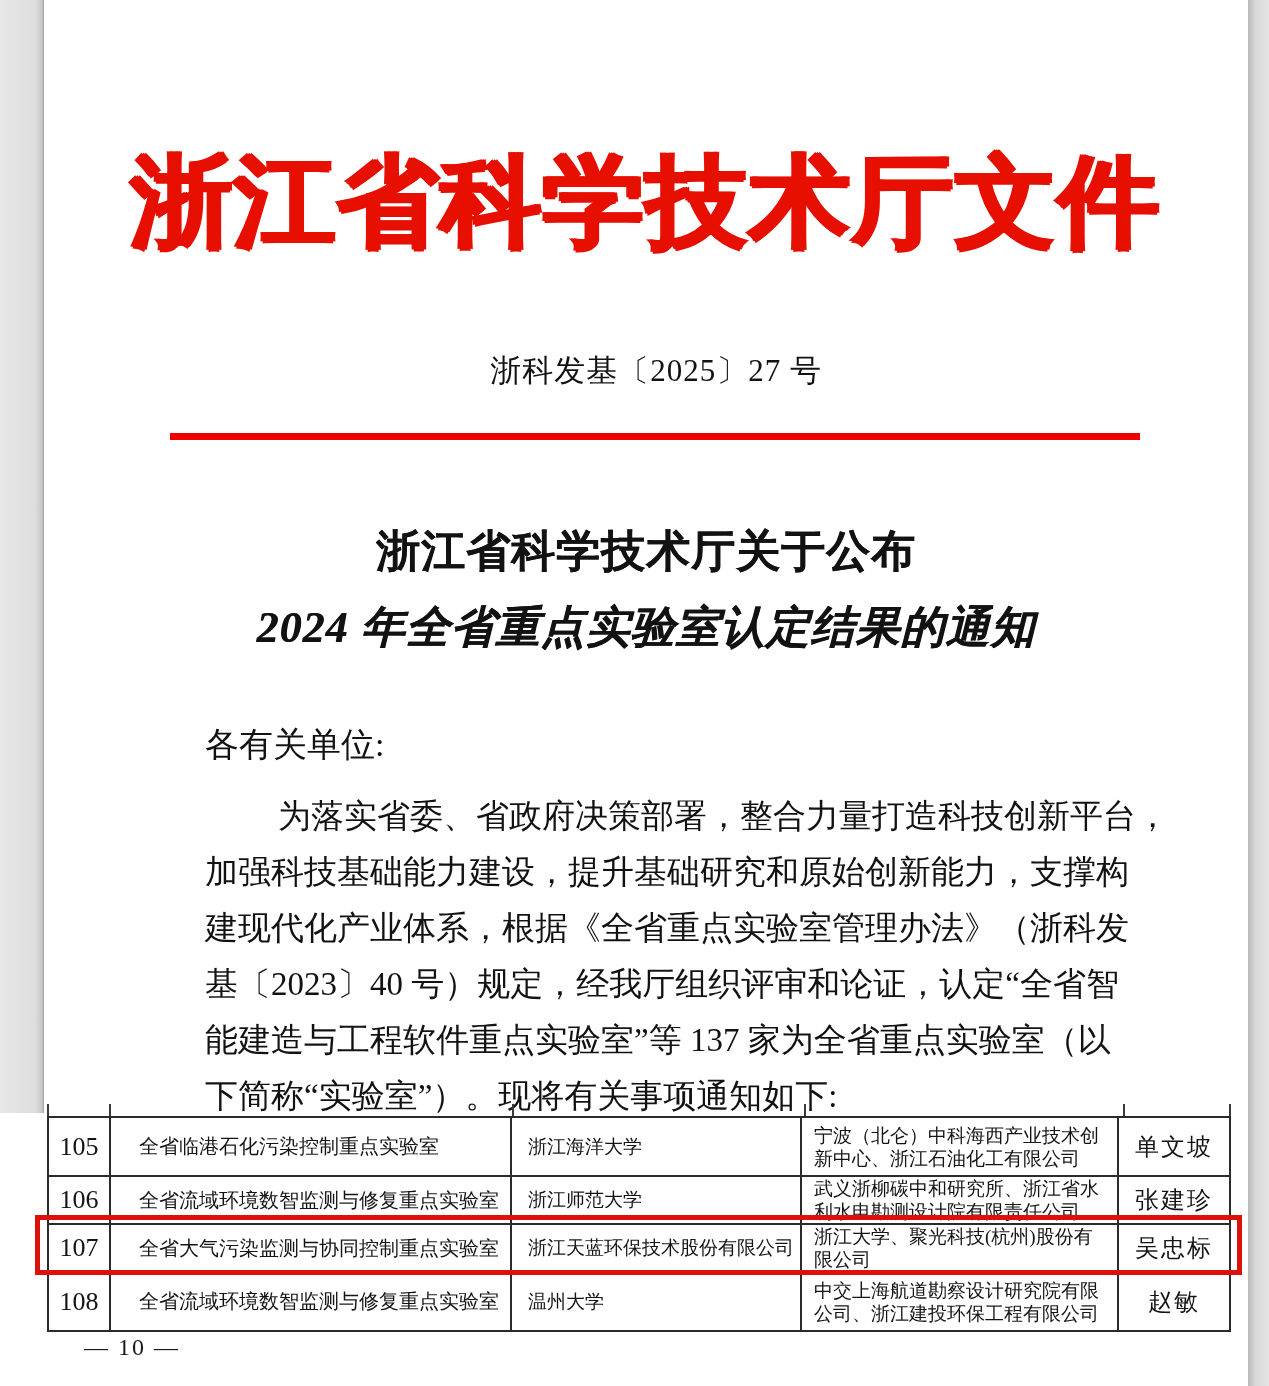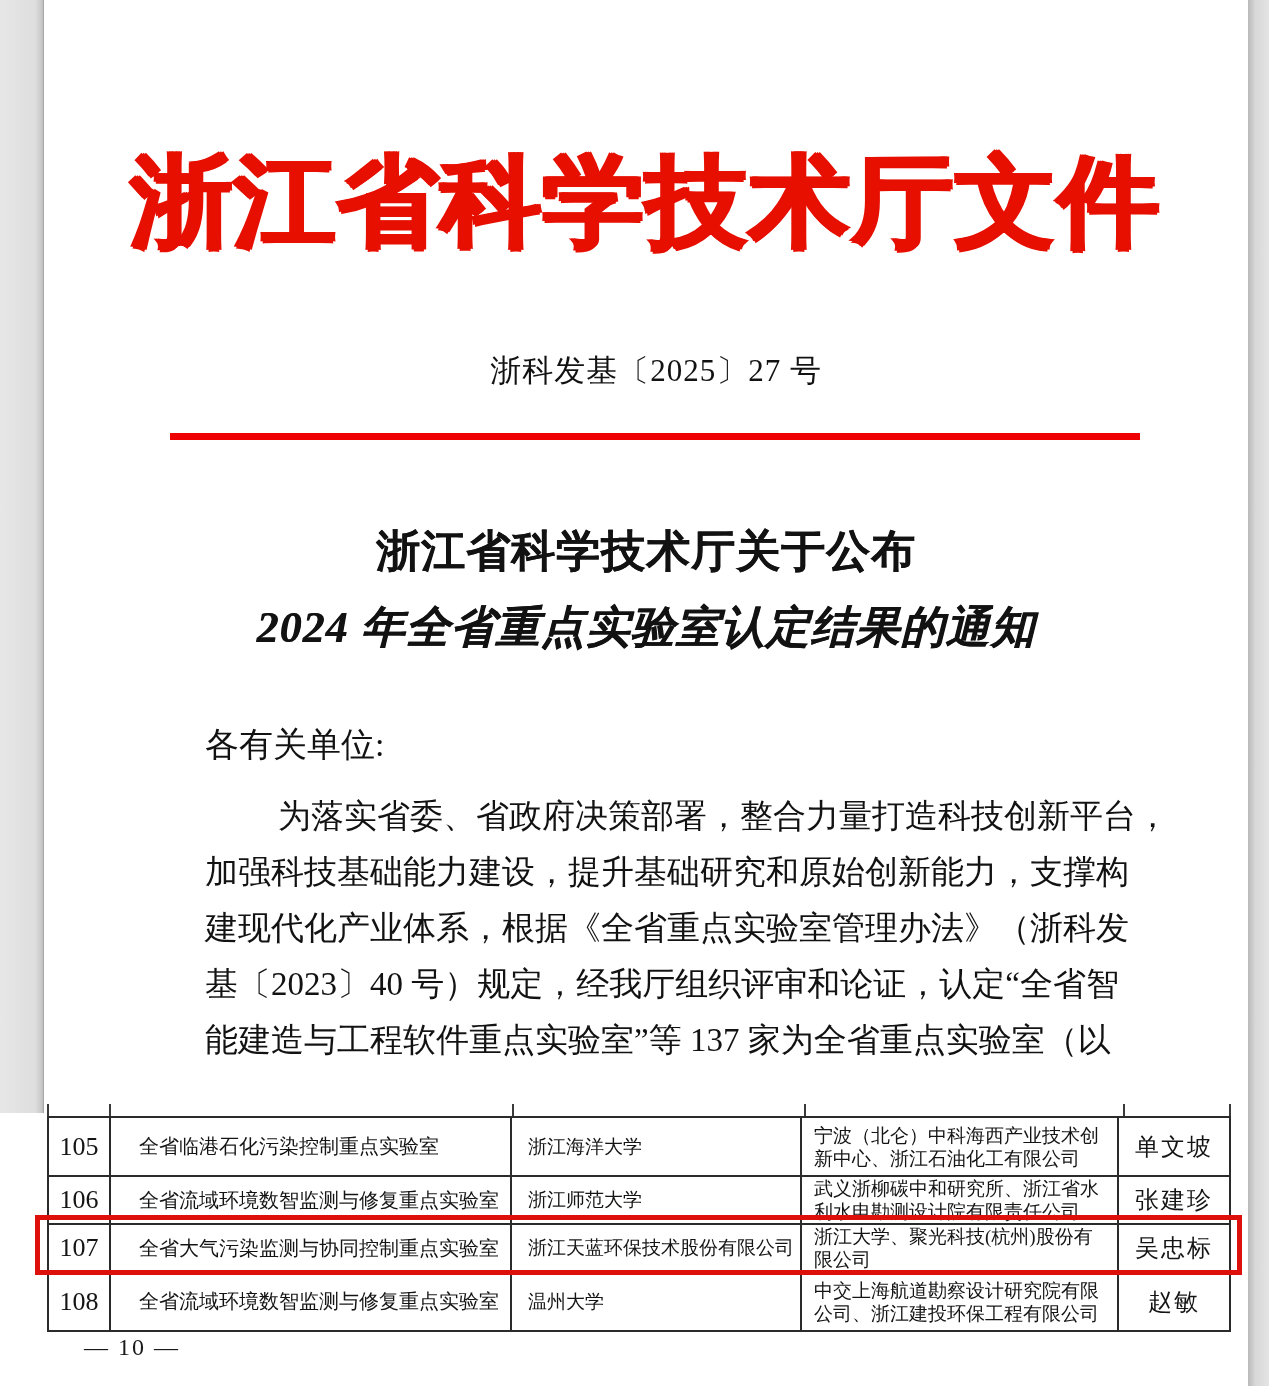--- a/index.html
+++ b/index.html
@@ -102,20 +102,21 @@
     <div class="red-divider" style="background-color: rgb(238, 0, 0);"></div>
     <div class="subtitle l1">浙江省科学技术厅关于公布</div>
     <div class="subtitle l2">2024 年全省重点实验室认定结果的通知</div>
     <div class="salutation">各有关单位:</div>
     <div class="body-text">
       <div class="body-line indent">为落实省委、省政府决策部署，整合力量打造科技创新平台，</div>
       <div class="body-line">加强科技基础能力建设，提升基础研究和原始创新能力，支撑构</div>
       <div class="body-line">建现代化产业体系，根据《全省重点实验室管理办法》（浙科发</div>
       <div class="body-line">基〔2023〕40 号）规定，经我厅组织评审和论证，认定“全省智</div>
       <div class="body-line">能建造与工程软件重点实验室”等 137 家为全省重点实验室（以</div>
+      <div class="body-line">下简称“实验室”）。现将有关事项通知如下:</div>
     </div>
   </div>
 
   <div class="page-bottom"></div>
 
   <div class="stub" style="left:47px"></div>
   <div class="stub" style="left:109px"></div>
   <div class="stub" style="left:512px"></div>
   <div class="stub" style="left:804px"></div>
   <div class="stub" style="left:1123px"></div>

